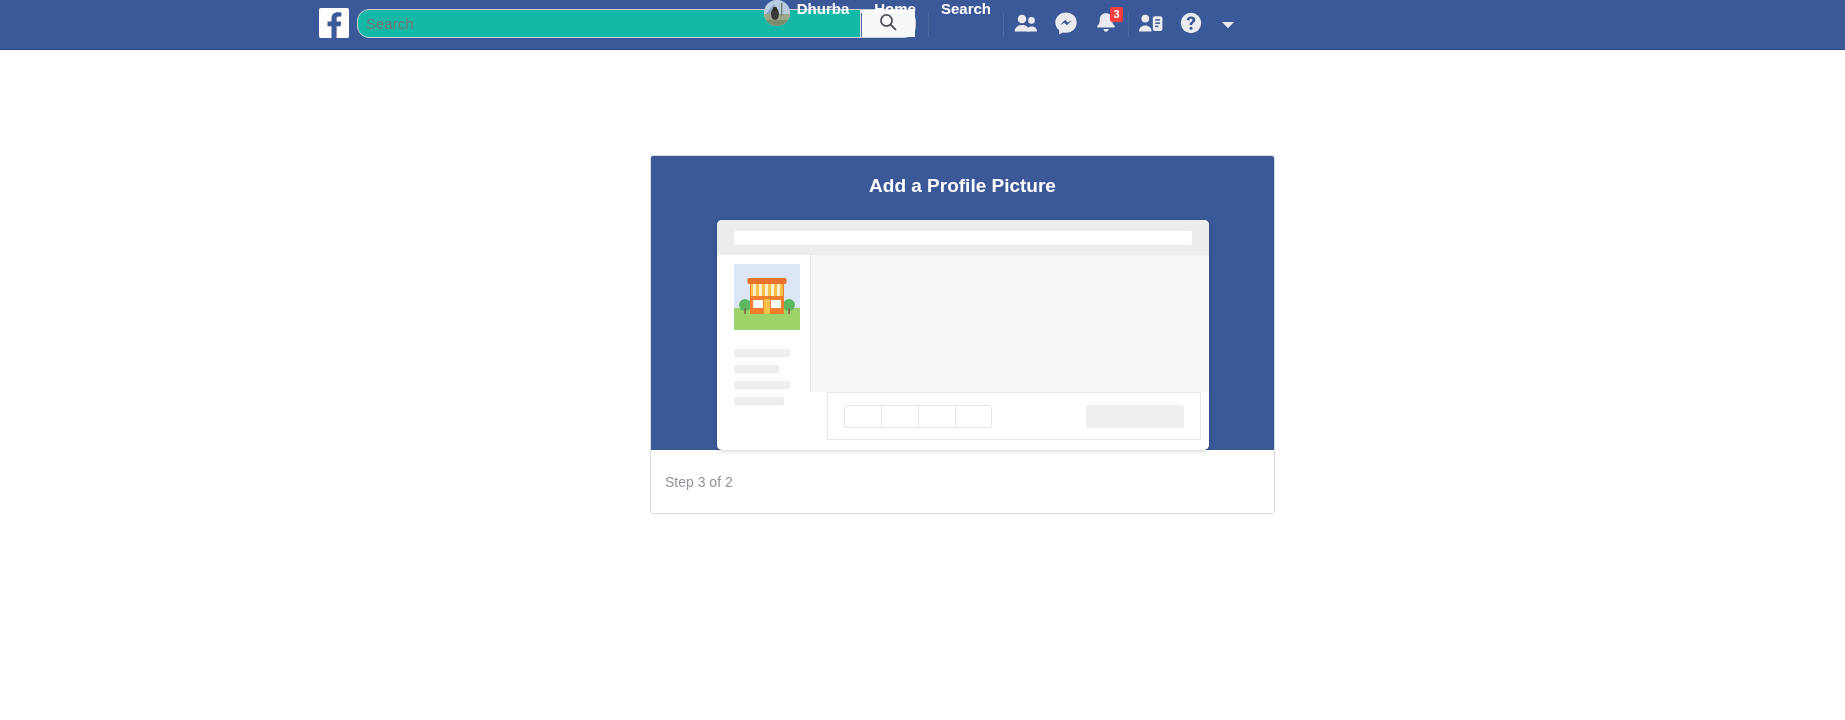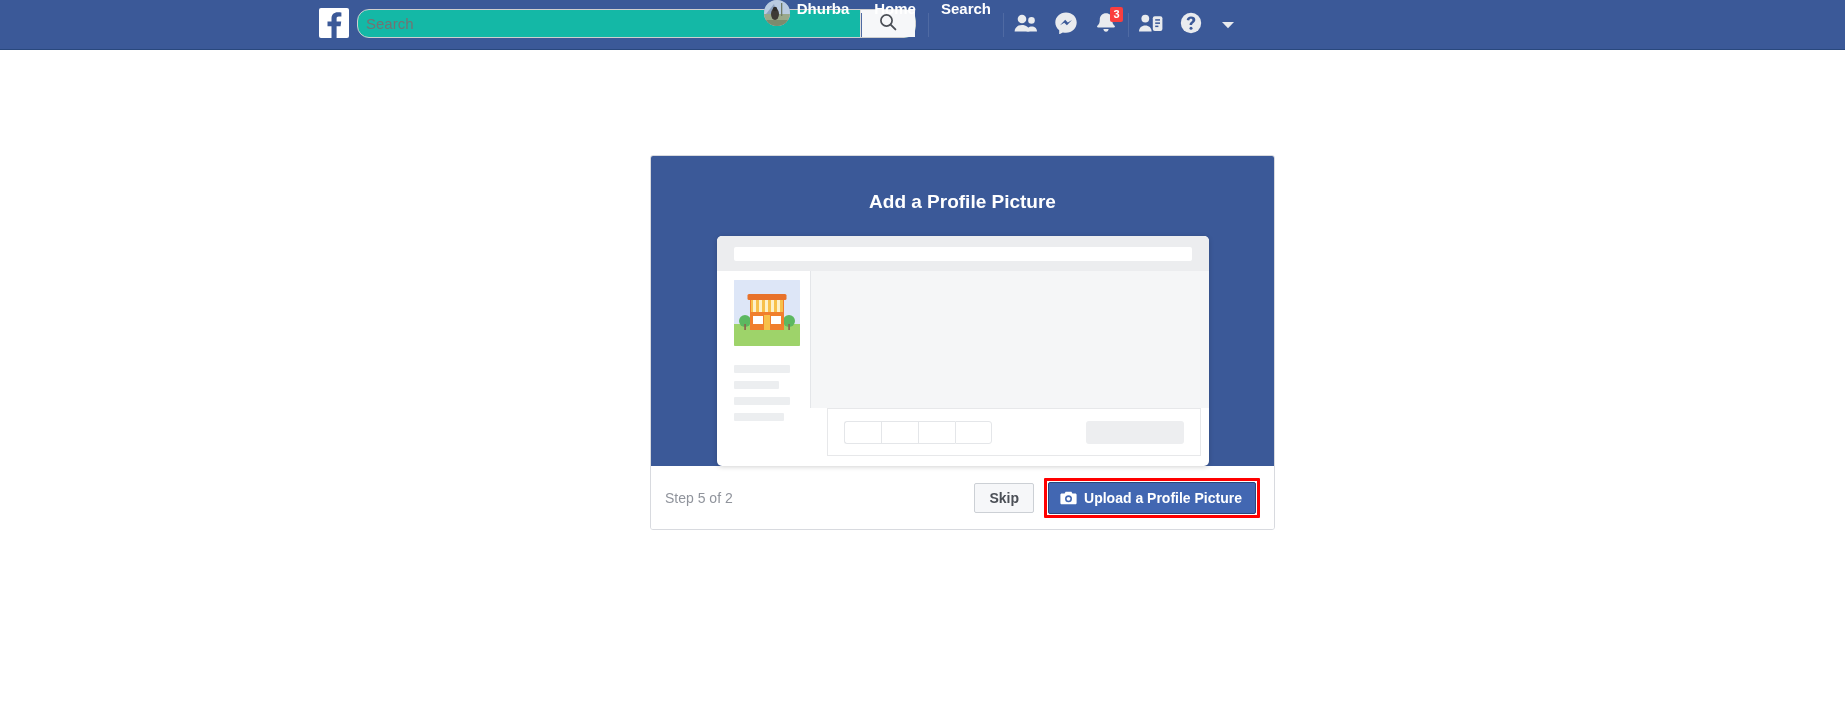--- a/index.html
+++ b/index.html
@@ -173,21 +173,21 @@
   .card-blue {
     background: #3b5998;
     padding: 18px 0 0 0;
     text-align: center;
   }
   .card-title {
     color: #ffffff;
     font-size: 19px;
     font-weight: bold;
     line-height: 24px;
-    margin: 16px;
+    margin: 0;
   }
   .card-subtitle {
     color: #ffffff;
     font-size: 17px;
     font-weight: normal;
     line-height: 24px;
     margin: 2px 0 0 0;
   }
 
   
@@ -519,34 +519,18 @@
               <div class="mock-tab"></div>
             </div>
             <div class="mock-cta"></div>
           </div>
 
         </div>
       </div>
     </div>
 
     <div class="card-actions">
-      <span class="step-text">Step 5 of 2</span>
-
-      <div class="btn-group">
-        <button class="btn-skip">Skip</button>
-
-        <span class="btn-upload-hl">
-          <button class="btn-upload">
-            <span class="cam-icon">
-              <svg width="17" height="14" viewBox="0 0 17 14" aria-hidden="true">
-                <path d="M5.6 0.8h5.8l1 1.6h2.8c.8 0 1.4.6 1.4 1.4v8.1c0 .8-.6 1.4-1.4 1.4H1.8c-.8 0-1.4-.6-1.4-1.4V3.8c0-.8.6-1.4 1.4-1.4h2.8z" fill="#ffffff"></path>
-                <circle cx="8.5" cy="7.8" r="3.5" fill="#4267b2"></circle>
-                <circle cx="8.5" cy="7.8" r="1.9" fill="#ffffff"></circle>
-              </svg>
-            </span>
-            <span>Upload a Profile Picture</span>
-          </button>
-        </span>
-      </div>
+      <span class="step-text">Step 3 of 2</span>
+
     </div>
 
   </div>
 </div>
 
 </body></html>

